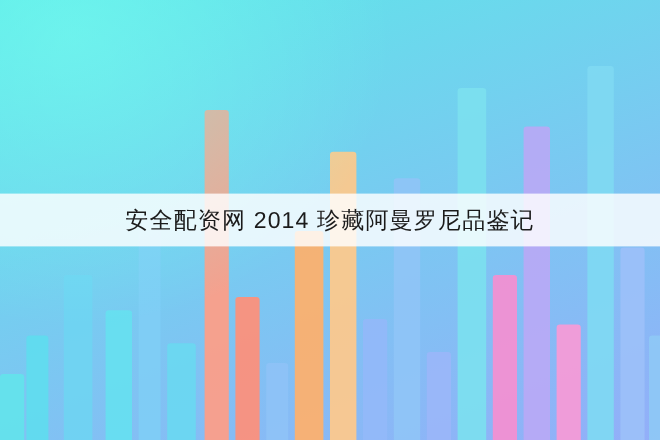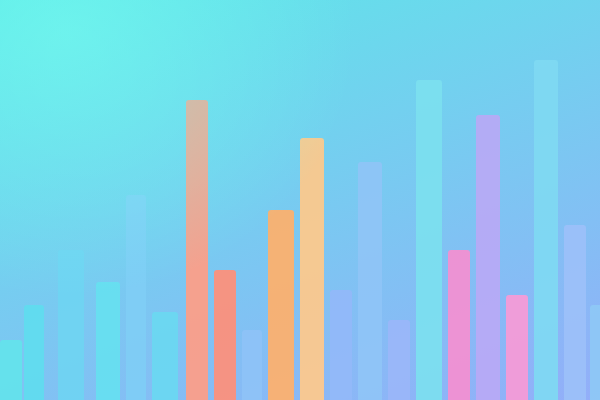--- a/index.html
+++ b/index.html
@@ -83,14 +83,17 @@
       <div class="bar" style="left: 448px; width: 22px; height: 150px; background: rgb(245, 143, 208); opacity: 0.92;"></div>
       <div class="bar" style="left: 476px; width: 24px; height: 285px; background: rgb(185, 169, 245); opacity: 0.92;"></div>
       <div class="bar" style="left: 506px; width: 22px; height: 105px; background: rgb(247, 154, 214); opacity: 0.92;"></div>
       <div class="bar" style="left: 534px; width: 24px; height: 340px; background: rgb(127, 217, 242); opacity: 0.92;"></div>
       <div class="bar" style="left: 564px; width: 22px; height: 175px; background: rgb(156, 192, 248); opacity: 0.92;"></div>
       <div class="bar" style="left: 590px; width: 18px; height: 95px; background: rgb(142, 200, 245); opacity: 0.92;"></div>
     </div>
 
   <div class="glow"></div>
 
+  <div class="title-band" style="background: rgba(255, 255, 255, 0.82);">
+    <span class="title-text" style="color: rgb(27, 27, 27);">安全配资网 2014 珍藏阿曼罗尼品鉴记</span>
+  </div>
 
 </div>
 
 </body></html>

